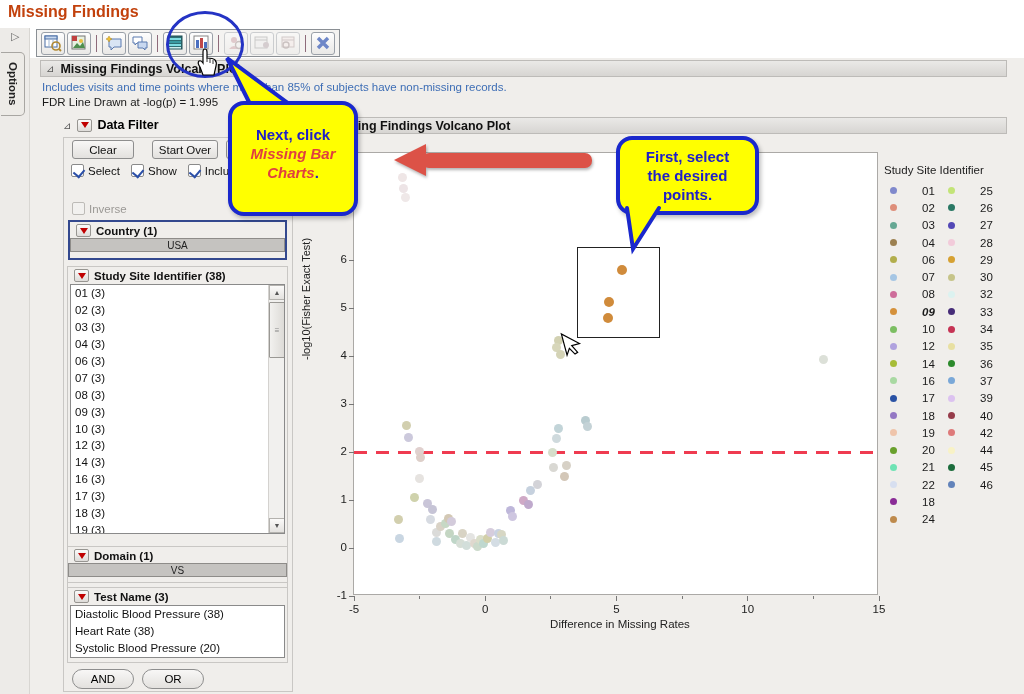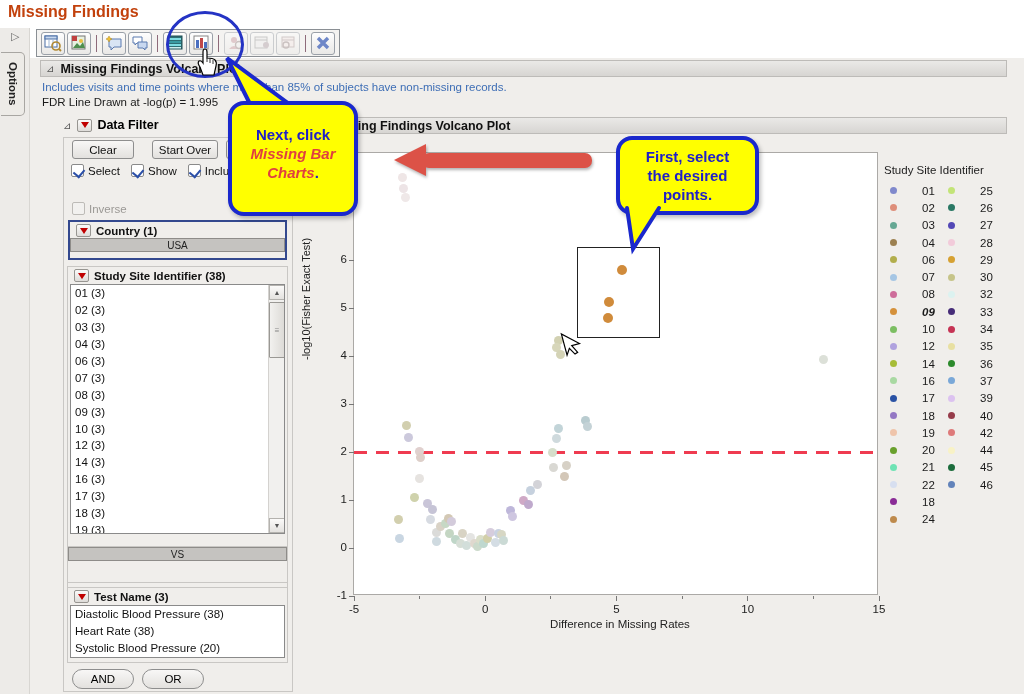--- a/index.html
+++ b/index.html
@@ -234,20 +234,26 @@
         </div>
       <div class="sb">
         <div class="ar" style="top:0;">▲</div>
         <div class="thumb">≡</div>
         <div class="ar" style="bottom:0;">▼</div>
       </div>
     </div>
   </div>
 
   <div class="grp" style="left:67px;top:546px;width:221px;height:37px;">
+    <div class="ghead">
+      <span class="redtri" style="margin-left:2px;">
+          <i></i>
+        </span>
+      <span>Domain (1)</span>
+    </div>
     <div class="selbar">VS</div>
   </div>
 
   <div class="grp" style="left:67px;top:587px;width:221px;height:76px;">
     <div class="ghead">
       <span class="redtri" style="margin-left:2px;">
           <i></i>
         </span>
       <span>Test Name (3)</span>
     </div>

